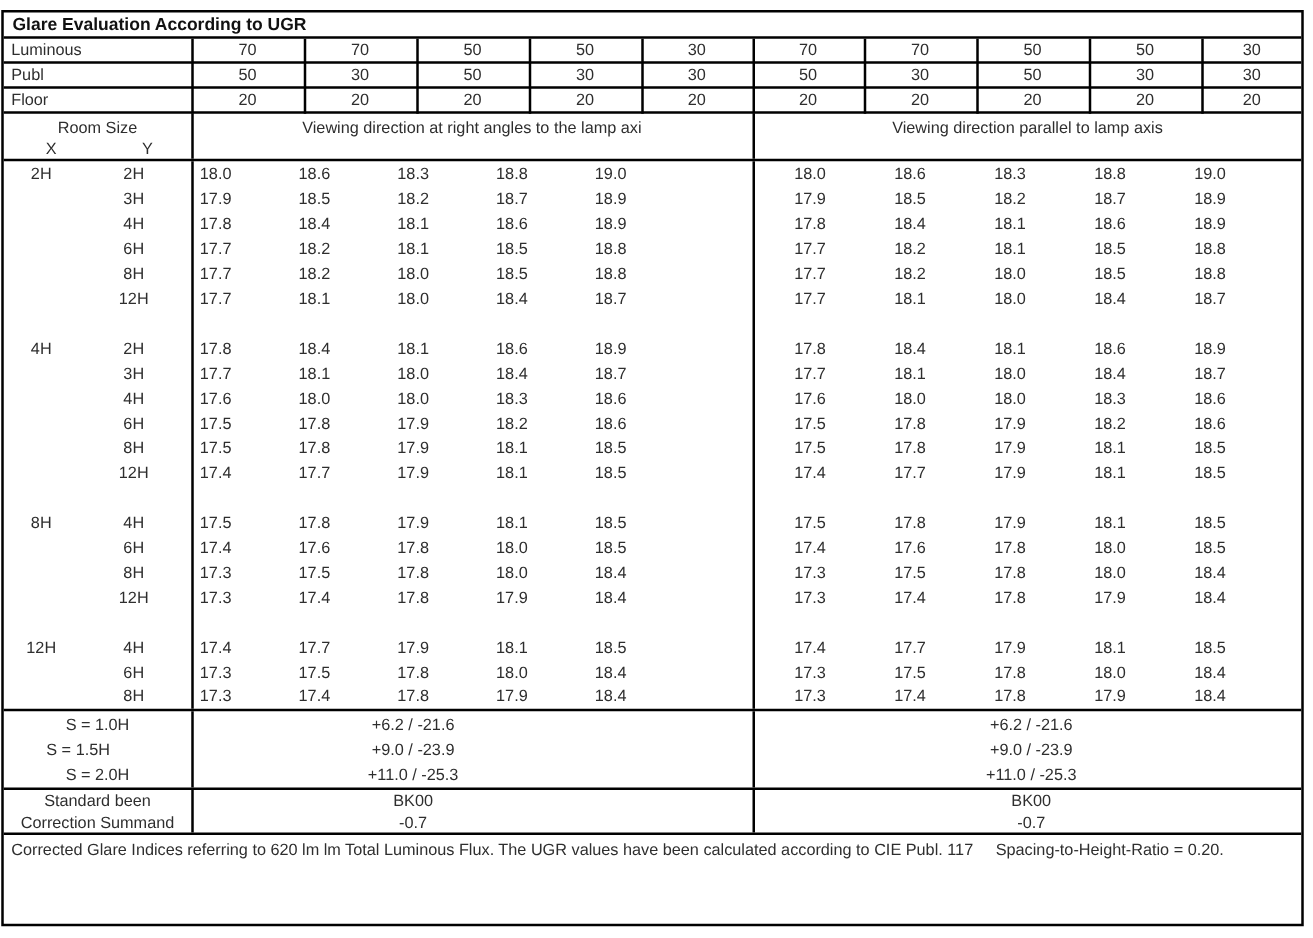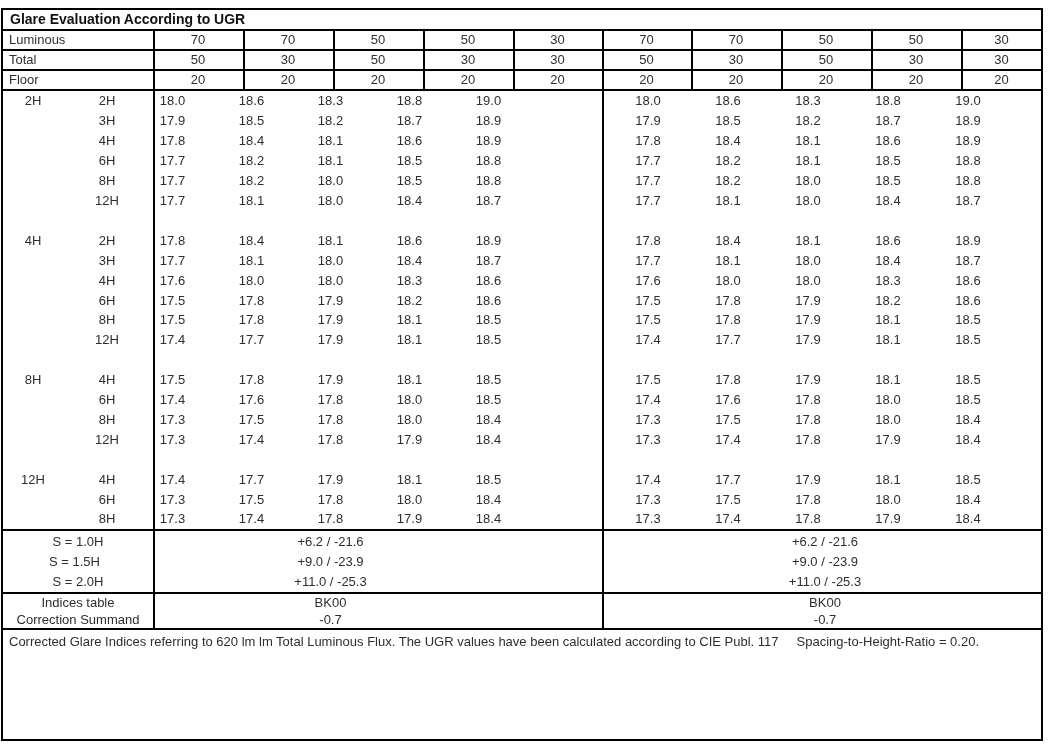--- a/index.html
+++ b/index.html
@@ -58,21 +58,21 @@
           <span class="sv" style="left: 330px; width: 90px;">50</span>
           <span class="sv" style="left: 420px; width: 90px;">50</span>
           <span class="sv" style="left: 510px; width: 89px;">30</span>
           <span class="sv" style="left: 599px; width: 89px;">70</span>
           <span class="sv" style="left: 688px; width: 90px;">70</span>
           <span class="sv" style="left: 778px; width: 90px;">50</span>
           <span class="sv" style="left: 868px; width: 90px;">50</span>
           <span class="sv" style="left: 958px; width: 81px;">30</span>
         </div>
         <div class="surface-row">
-          <span class="surface-label">Total</span>
+          <span class="surface-label">Publ</span>
           <span class="sv" style="left: 150px; width: 90px;">50</span>
           <span class="sv" style="left: 240px; width: 90px;">30</span>
           <span class="sv" style="left: 330px; width: 90px;">50</span>
           <span class="sv" style="left: 420px; width: 90px;">30</span>
           <span class="sv" style="left: 510px; width: 89px;">30</span>
           <span class="sv" style="left: 599px; width: 89px;">50</span>
           <span class="sv" style="left: 688px; width: 90px;">30</span>
           <span class="sv" style="left: 778px; width: 90px;">50</span>
           <span class="sv" style="left: 868px; width: 90px;">30</span>
           <span class="sv" style="left: 958px; width: 81px;">30</span>
@@ -95,20 +95,29 @@
         <div class="vl" style="left: 330px;"></div>
         <div class="vl" style="left: 420px;"></div>
         <div class="vl" style="left: 510px;"></div>
         <div class="vl" style="left: 599px;"></div>
         <div class="vl" style="left: 688px;"></div>
         <div class="vl" style="left: 778px;"></div>
         <div class="vl" style="left: 868px;"></div>
         <div class="vl" style="left: 958px;"></div>
       </div>
 
+    <div class="sec-header">
+      <div class="hdr-line" style="left:0;top:2px;width:150px;">Room Size</div>
+      <div class="hdr-line" style="left:18px;top:19px;width:40px;">X</div>
+      <div class="hdr-line" style="left:90px;top:19px;width:50px;">Y</div>
+      <div class="hdr-line" style="left:150px;top:2px;width:449px;">Viewing direction at right angles to the lamp axi</div>
+      <div class="hdr-line" style="left:599px;top:2px;width:440px;">Viewing direction parallel to lamp axis</div>
+      <div class="vl" style="left:150px;"></div>
+      <div class="vl" style="left:599px;"></div>
+    </div>
 
     <div class="sec-data">
         <div class="drow">
           <span class="cell" style="left: 0px; width: 60px;">2H</span>
           <span class="cell" style="left: 60px; width: 88px;">2H</span>
           <span class="cell" style="left: 130px; width: 79px;">18.0</span>
           <span class="cell" style="left: 209px; width: 79px;">18.6</span>
           <span class="cell" style="left: 288px; width: 79px;">18.3</span>
           <span class="cell" style="left: 367px; width: 79px;">18.8</span>
           <span class="cell" style="left: 446px; width: 79px;">19.0</span>
@@ -363,36 +372,36 @@
       </div>
 
 
     <div class="sec-s">
         <div class="srow">
           <span class="cell" style="left: 0px; width: 150px;">S = 1.0H</span>
           <span class="cell" style="left: 130px; width: 395px;">+6.2 / -21.6</span>
           <span class="cell" style="left: 605px; width: 434px;">+6.2 / -21.6</span>
         </div>
         <div class="srow">
-          <span class="cell" style="left: 12px; width: 119px;">S = 1.5H</span>
+          <span class="cell" style="left: 0px; width: 119px;">S = 1.5H</span>
           <span class="cell" style="left: 130px; width: 395px;">+9.0 / -23.9</span>
           <span class="cell" style="left: 605px; width: 434px;">+9.0 / -23.9</span>
         </div>
         <div class="srow">
           <span class="cell" style="left: 0px; width: 150px;">S = 2.0H</span>
           <span class="cell" style="left: 130px; width: 395px;">+11.0 / -25.3</span>
           <span class="cell" style="left: 605px; width: 434px;">+11.0 / -25.3</span>
         </div>
         <div class="vl" style="left: 150px;"></div>
         <div class="vl" style="left: 599px;"></div>
       </div>
 
     <div class="sec-summary">
         <div class="srow">
-          <span class="cell" style="left: 0px; width: 150px;">Indices table</span>
+          <span class="cell" style="left: 0px; width: 150px;">Standard been</span>
           <span class="cell" style="left: 130px; width: 395px;">BK00</span>
           <span class="cell" style="left: 605px; width: 434px;">BK00</span>
         </div>
         <div class="srow">
           <span class="cell" style="left: 0px; width: 150px;">Correction Summand</span>
           <span class="cell" style="left: 130px; width: 395px;">-0.7</span>
           <span class="cell" style="left: 605px; width: 434px;">-0.7</span>
         </div>
         <div class="vl" style="left: 150px;"></div>
         <div class="vl" style="left: 599px;"></div>

